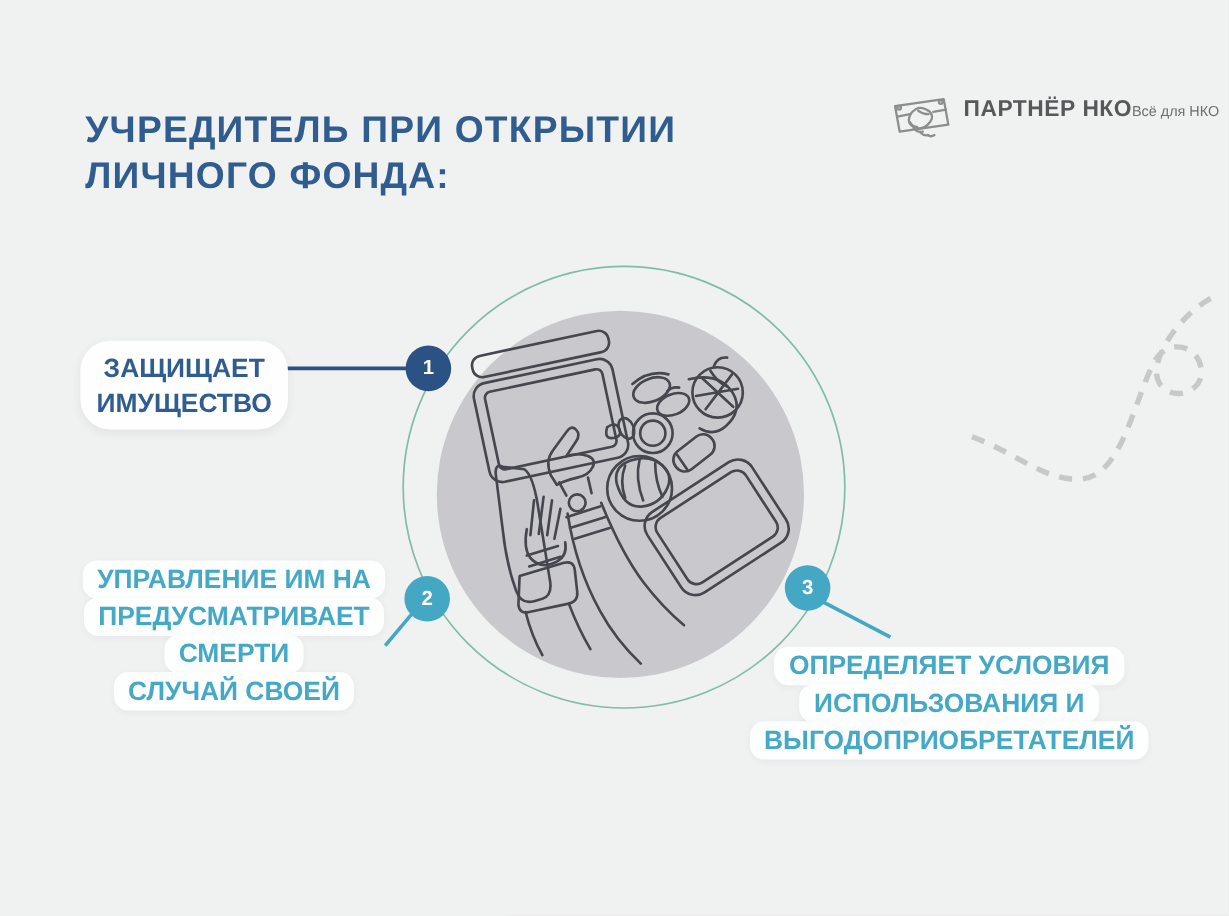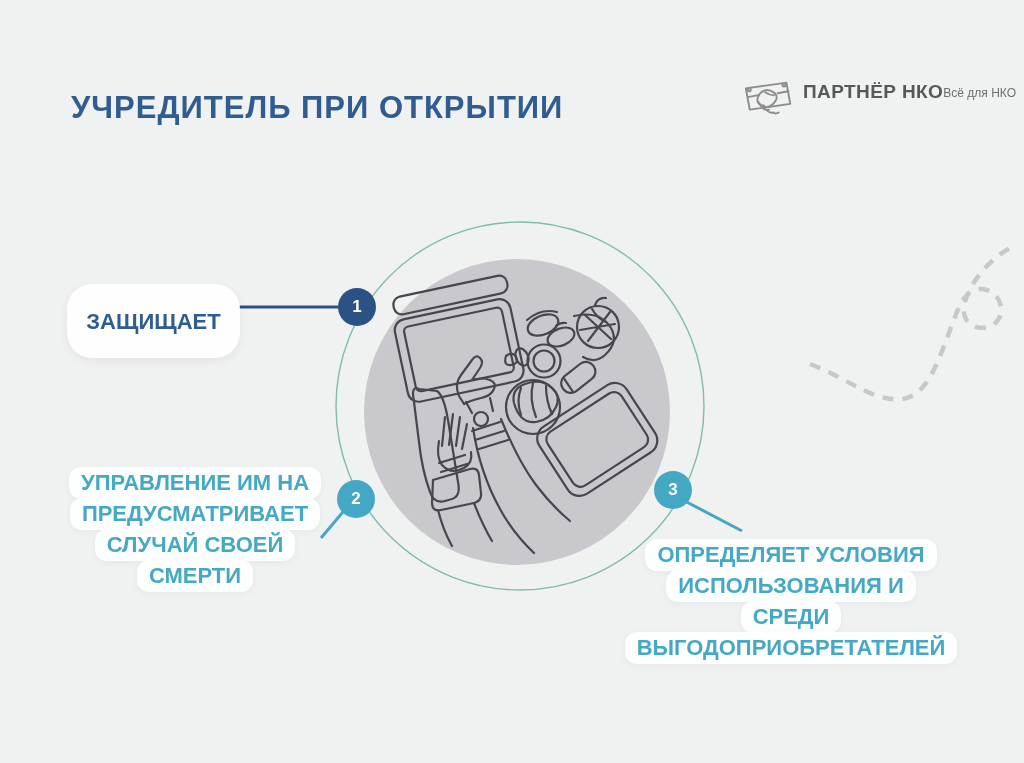--- a/index.html
+++ b/index.html
@@ -121,20 +121,21 @@
 
       <g transform="rotate(-33 600 440)">
         <rect x="546" y="398" width="104" height="80" rx="14"></rect>
         <rect x="554" y="406" width="88" height="64" rx="9"></rect>
       </g>
     </g>
   </svg>
 
   <div class="page-title">
     <div>УЧРЕДИТЕЛЬ ПРИ ОТКРЫТИИ</div>
+    <div>ЛИЧНОГО ФОНДА:</div>
   </div>
 
   <div class="logo">
     <svg width="56" height="44" viewBox="0 0 58 44">
       <g stroke="#8d8d8d" stroke-width="2" fill="none" stroke-linecap="round" stroke-linejoin="round">
         <path d="M 4 10 L 46 4 L 50 26 L 8 32 Z"></path>
         <circle cx="7.5" cy="11.5" r="1.6"></circle>
         <circle cx="43.5" cy="6.5" r="1.6"></circle>
         <path d="M 6 19 l 11 -2 M 48 13 l -11 2"></path>
         <path d="M 18 16 q 6 -7 13 -3 q 8 4 3 11 q -6 8 -14 4 q -7 -4 -2 -12 z"></path>
@@ -143,33 +144,33 @@
       </g>
     </svg>
     <div class="logo-text">
       <div class="logo-brand">ПАРТНЁР НКО</div>
       <div class="logo-tagline">Всё для НКО</div>
     </div>
   </div>
 
   <div class="card1">
     <div>ЗАЩИЩАЕТ</div>
+    <div>ИМУЩЕСТВО</div>
   </div>
 
   <div class="stack stack2">
     <div class="row"><span class="line">УПРАВЛЕНИЕ ИМ НА</span></div>
     <div class="row"><span class="line">ПРЕДУСМАТРИВАЕТ</span></div>
+    <div class="row"><span class="line">СМЕРТИ</span></div>
     <div class="row"><span class="line">СЛУЧАЙ СВОЕЙ</span></div>
-    <div class="row"><span class="line">СМЕРТИ</span></div>
   </div>
 
   <div class="stack stack3">
     <div class="row"><span class="line">ОПРЕДЕЛЯЕТ УСЛОВИЯ</span></div>
     <div class="row"><span class="line">ИСПОЛЬЗОВАНИЯ И</span></div>
-    <div class="row"><span class="line">СРЕДИ</span></div>
     <div class="row"><span class="line">ВЫГОДОПРИОБРЕТАТЕЛЕЙ</span></div>
   </div>
 
   <div class="badge badge1">1</div>
   <div class="badge badge2">2</div>
   <div class="badge badge3">3</div>
 
 </div>
 
 </body></html>

